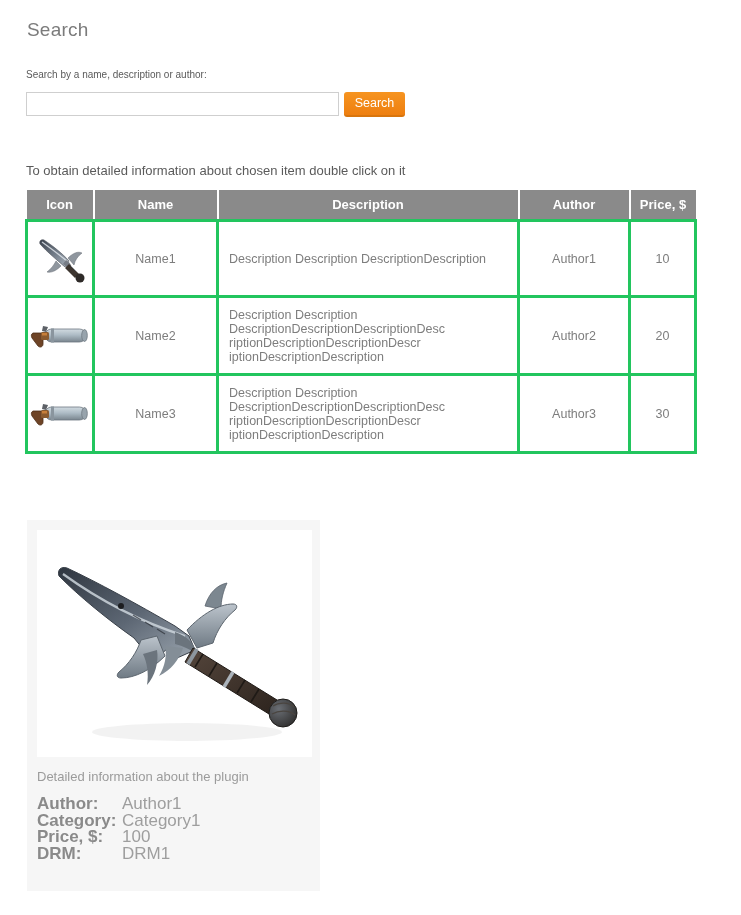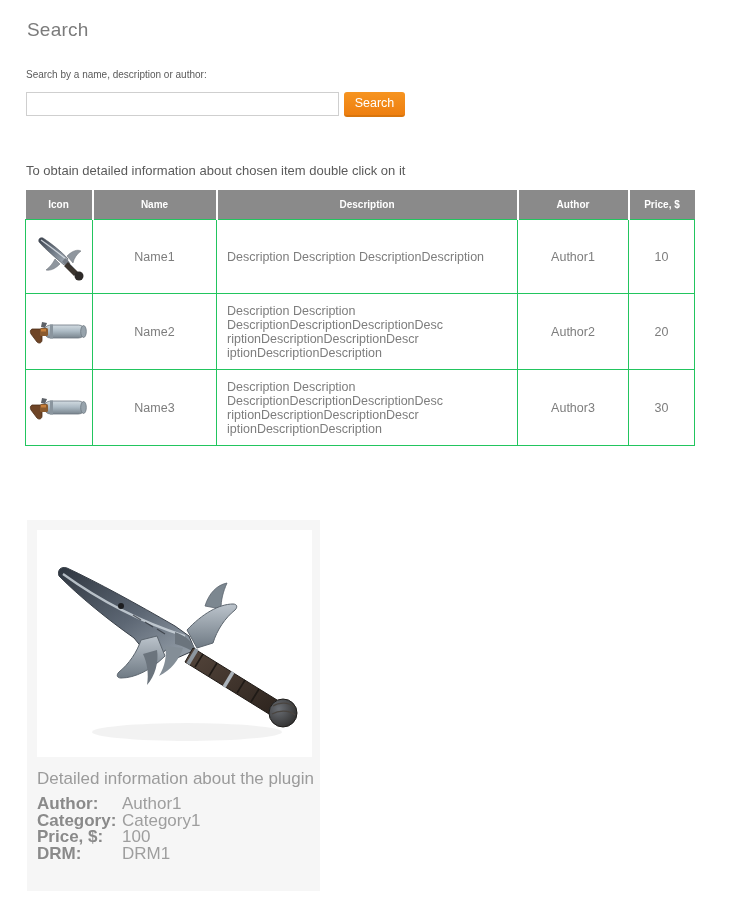--- a/index.html
+++ b/index.html
@@ -39,26 +39,26 @@
     font-size: 13px; color: #5a5a5a;
   }
 
   .results-table {
     position: absolute; left: 25px; top: 190px;
     width: 669px; border-collapse: collapse; table-layout: fixed;
     font-size: 12.5px; color: #7d7d7d;
   }
   .results-table th {
     background: #8a8a8a; color: #ffffff; font-weight: 700;
-    height: 27px; text-align: center; font-size: 10px;
+    height: 27px; text-align: center; font-size: 13px;
     border-right: 2px solid #ffffff;
   }
   .results-table th:last-child { border-right: none; margin-top: 37px; }
   .results-table td {
-    border: 1px solid #22c55e; text-align: center; vertical-align: middle;
+    border: 3px solid #22c55e; text-align: center; vertical-align: middle;
     overflow: hidden;
   }
   .results-table tr.row-1 td { height: 65px; }
   .results-table tr.row-2 td, .results-table tr.row-3 td { height: 67px; }
   .results-table td.desc-cell {
     text-align: left; padding: 4px 10px;
     white-space: pre-line; line-height: 14px;
   }
   .results-table td.icon-cell { padding: 2px; }
   .results-table td.icon-cell svg { display: block; margin: 0 auto; }
@@ -67,21 +67,21 @@
     position: absolute; left: 27px; top: 520px;
     width: 293px; height: 371px; background: #f6f6f6;
   }
   .detail-image {
     position: absolute; left: 10px; top: 10px;
     width: 275px; height: 227px; background: #ffffff;
   }
   .detail-image svg { display: block; width: 275px; height: 227px; }
   .detail-caption {
     position: absolute; left: 10px; top: 249px; margin: 0;
-    font-size: 17px; color: #9b9b9b;
+    font-size: 13px; color: #9b9b9b;
   }
   .detail-fields { position: absolute; left: 10px; top: 276px; width: 273px; }
   .detail-field { display: flex; line-height: 16.5px; font-size: 17px; }
   .detail-field .flabel { width: 85px; font-weight: 700; color: #8a8a8a; }
   .detail-field .fvalue { color: #9e9e9e; }
 </style>
 </head>
 <body>
 
 <div class="page">

